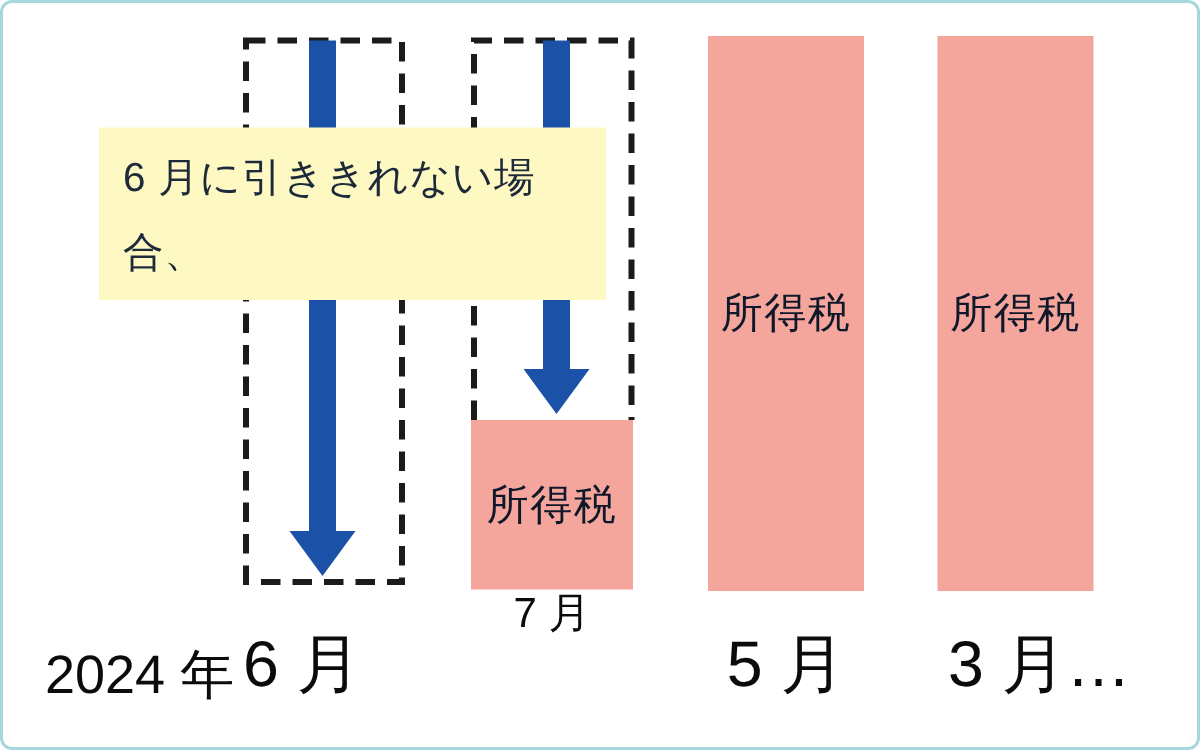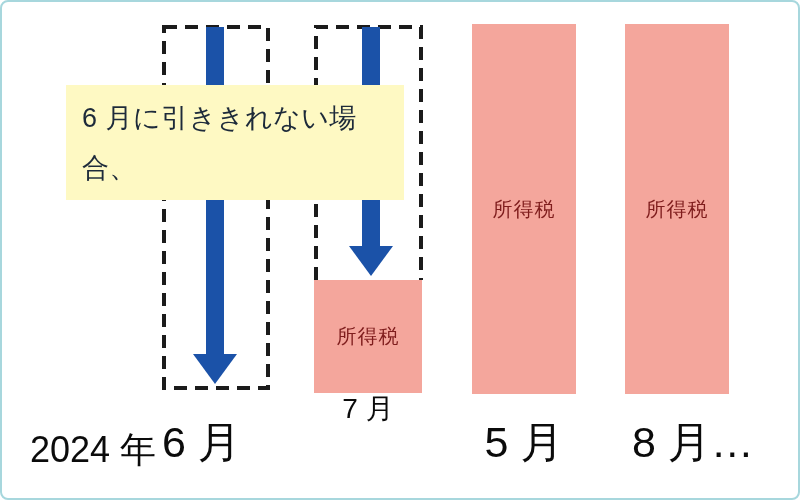--- a/index.html
+++ b/index.html
@@ -41,21 +41,21 @@
     padding:8px 0 0 16px;
   }
   
   .bar {
     position:absolute; background:#f4a69c; z-index:2;
     display:flex; align-items:center; justify-content:center;
   }
   .bar-july { left:312px; top:278px; width:108px; height:113px; }
   .bar-aug  { left:470px; top:22px;  width:104px; height:370px; }
   .bar-sep  { left:623px; top:22px;  width:104px; height:370px; }
-  .bar-label { color:#7f1d1d; font-size:20px; font-weight:500; letter-spacing:1px; }
+  .bar-label { color:#0f172a; font-size:28px; font-weight:500; letter-spacing:1px; }
   
   .axis-label { position:absolute; color:#0b0b0b; z-index:2; font-weight:500; white-space:nowrap; }
   .label-year { left:28px;  top:424px; font-size:36px; }
   .label-m6   { left:160px; top:412px; width:110px; font-size:43px; text-align:left; }
   .label-m7   { left:312px; top:388px; width:108px; font-size:28px; text-align:center; }
   .label-m8   { left:466px; top:412px; width:112px; font-size:43px; text-align:center; }
   .label-m9   { left:630px; top:412px; font-size:43px; }
 </style>
 </head>
 <body>
@@ -84,15 +84,15 @@
     <span class="bar-label">所得税</span>
   </div>
   <div class="bar bar-sep">
     <span class="bar-label">所得税</span>
   </div>
 
   <div class="axis-label label-year">2024 年</div>
   <div class="axis-label label-m6">6 月</div>
   <div class="axis-label label-m7">7 月</div>
   <div class="axis-label label-m8">5 月</div>
-  <div class="axis-label label-m9">8 月…</div>
+  <div class="axis-label label-m9">3 月…</div>
 
 </div>
 
 </body></html>

